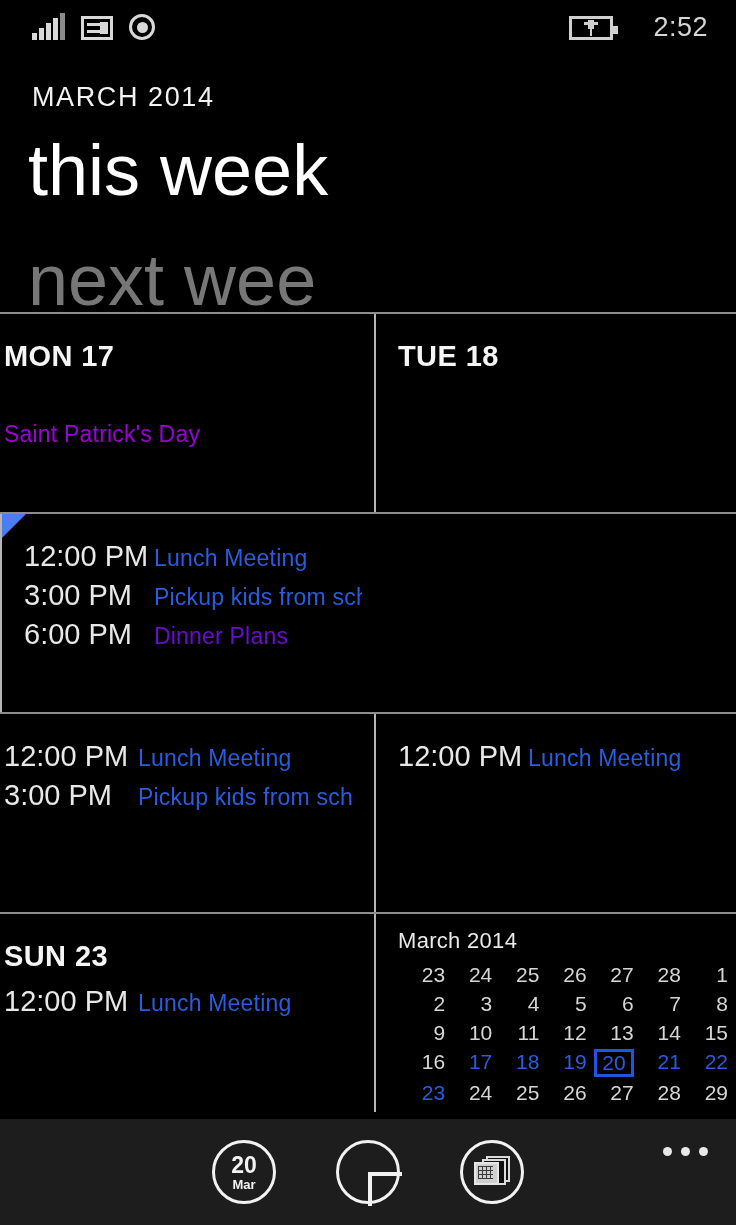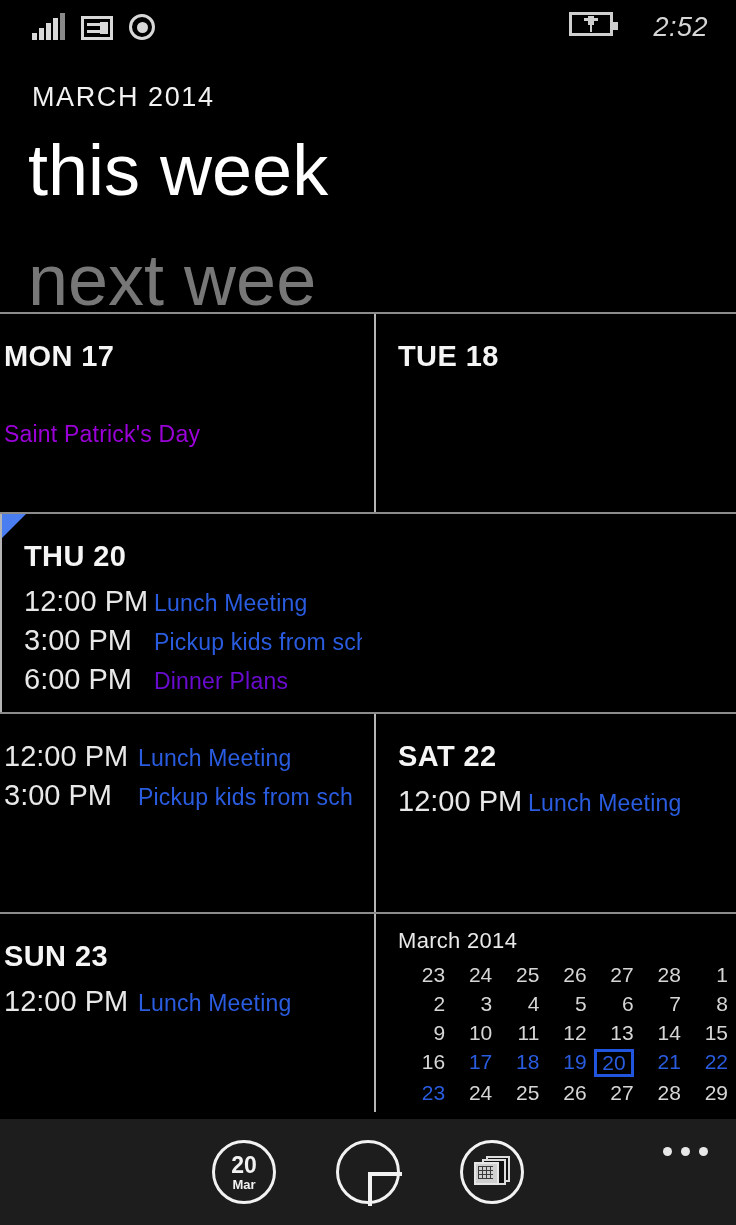--- a/index.html
+++ b/index.html
@@ -21,21 +21,21 @@
     position:absolute; top:0; left:0;
     width:736px; height:58px;
     display:flex; align-items:center;
   }
   .status-left {
     position:absolute; left:32px; top:14px;
     display:flex; align-items:flex-end; gap:16px;
   }
   .status-right {
     position:absolute; right:28px; top:12px;
-    display:flex; align-items:flex-start; gap:40px;font-style:italic;
+    display:flex; align-items:center; gap:40px;
   }
   .signal { display:flex; align-items:flex-end; gap:2px; height:26px; }
   .signal i { display:block; width:5px; background:#d8d8d8; }
   .signal i:nth-child(1){ height:7px; }
   .signal i:nth-child(2){ height:12px; }
   .signal i:nth-child(3){ height:17px; }
   .signal i:nth-child(4){ height:22px; }
   .signal i:nth-child(5){ height:27px; background:#8a8a8a; }
 
   .simcard {
@@ -273,21 +273,20 @@
         <div class="allday">Saint Patrick's Day</div>
       </div>
       <div class="cell right">
         <div class="daylabel">TUE 18</div>
       </div>
     </div>
 
     <div class="row">
       <div class="cell right today">
         <div class="corner"></div>
-        <div class="daylabel">THU 20</div>
         <div class="events">
           <div class="event">
             <span class="ev-time">12:00 PM</span>
             <span class="ev-title blue">Lunch Meeting</span>
           </div>
           <div class="event">
             <span class="ev-time">3:00 PM</span>
             <span class="ev-title blue">Pickup kids from sch</span>
           </div>
           <div class="event">
@@ -305,21 +304,20 @@
             <span class="ev-time">12:00 PM</span>
             <span class="ev-title blue">Lunch Meeting</span>
           </div>
           <div class="event">
             <span class="ev-time">3:00 PM</span>
             <span class="ev-title blue">Pickup kids from sch</span>
           </div>
         </div>
       </div>
       <div class="cell right">
-        <div class="daylabel">SAT 22</div>
         <div class="events">
           <div class="event">
             <span class="ev-time">12:00 PM</span>
             <span class="ev-title blue">Lunch Meeting</span>
           </div>
         </div>
       </div>
     </div>
 
     <div class="row">

